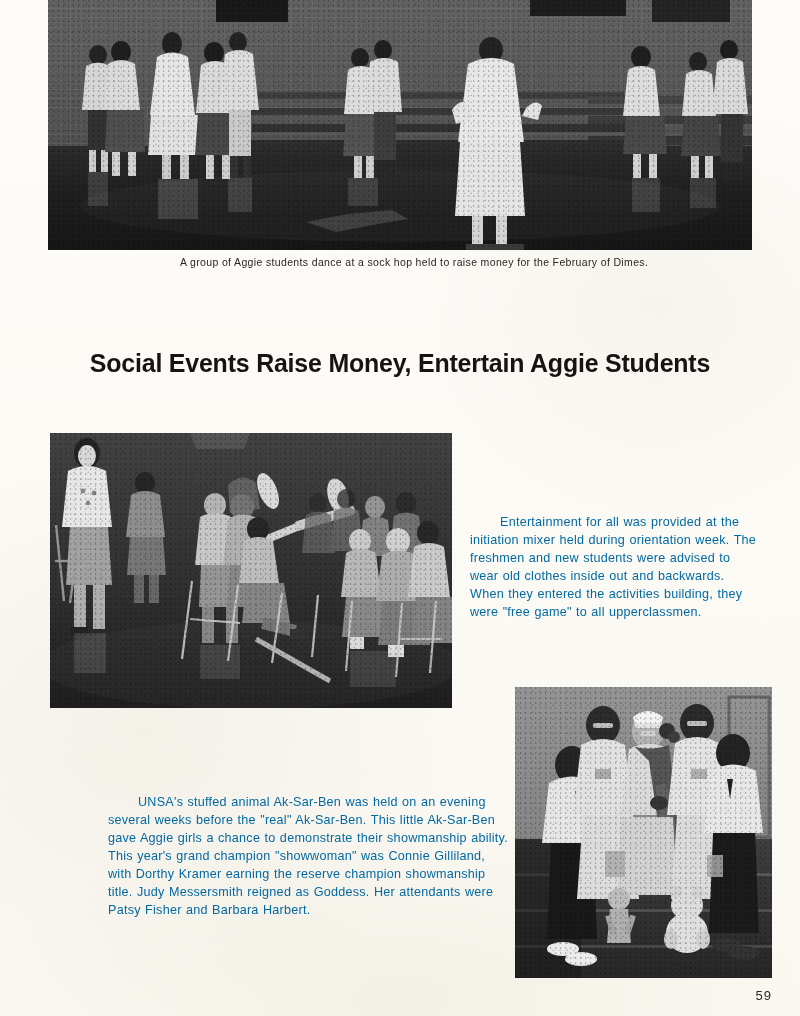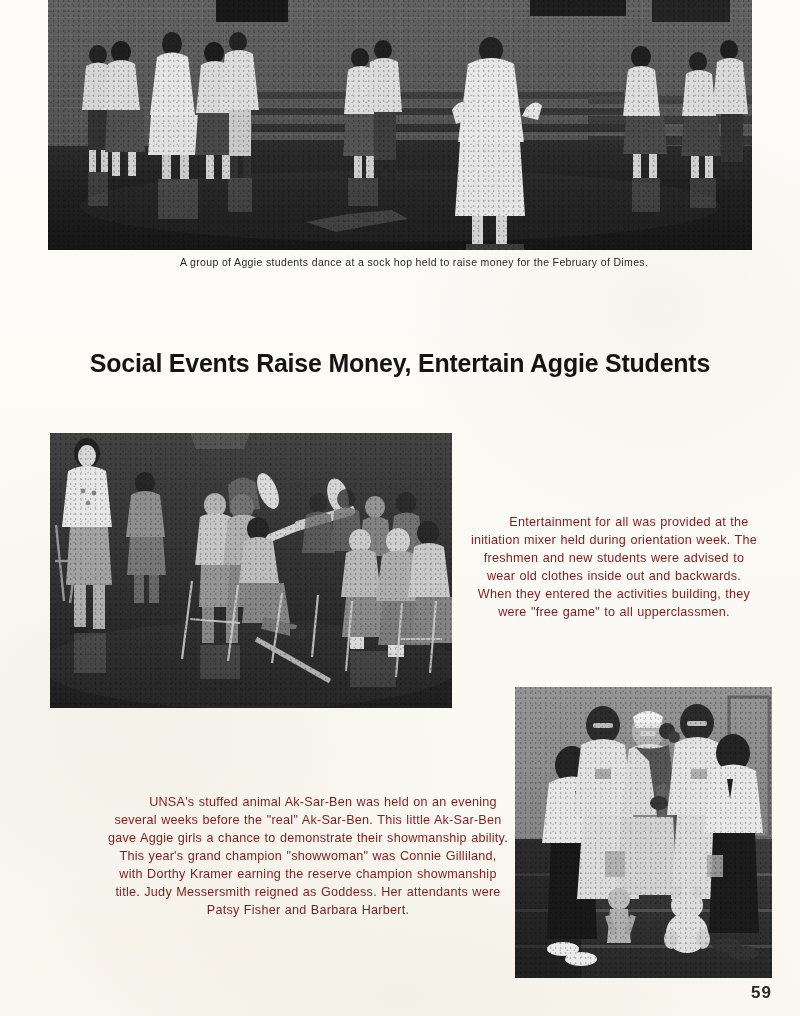--- a/index.html
+++ b/index.html
@@ -80,46 +80,45 @@
     text-align: center;
     font-family: "Liberation Sans", sans-serif;
     font-weight: bold;
     font-size: 26.5px;
     letter-spacing: -0.2px;
     color: #161412;
     transform: scaleX(0.94);
   }
   .bodytext {
     position: absolute;
-    color: #7f1d1d;
+    color: #0369a1;
     font-family: "Liberation Sans", sans-serif;
     font-size: 12.6px;
     line-height: 18.1px;
     letter-spacing: 0.25px;
     text-indent: 30px;
     word-spacing: 0.6px;
-    text-align: center;
   }
   #para-entertainment {
     left: 470px;
     top: 500px;
     width: 288px;
   }
   #para-ak-sar-ben {
     left: 108px;
     top: 780px;
     width: 400px;
   }
   .page-number {
     position: absolute;
     right: 28px;
     bottom: 13px;
     font-family: "Liberation Sans", sans-serif;
-    font-size: 17px;
-    font-weight: bold;
+    font-size: 13px;
+    font-weight: normal;
     letter-spacing: 1px;
     color: #2b2825;
   }
 </style>
 </head>
 <body>
 
 <div class="page">
 
   <div class="photo" id="photo-sock-hop" aria-label="Students dancing at a sock hop in a gymnasium with a brick wall and bleachers behind them">

